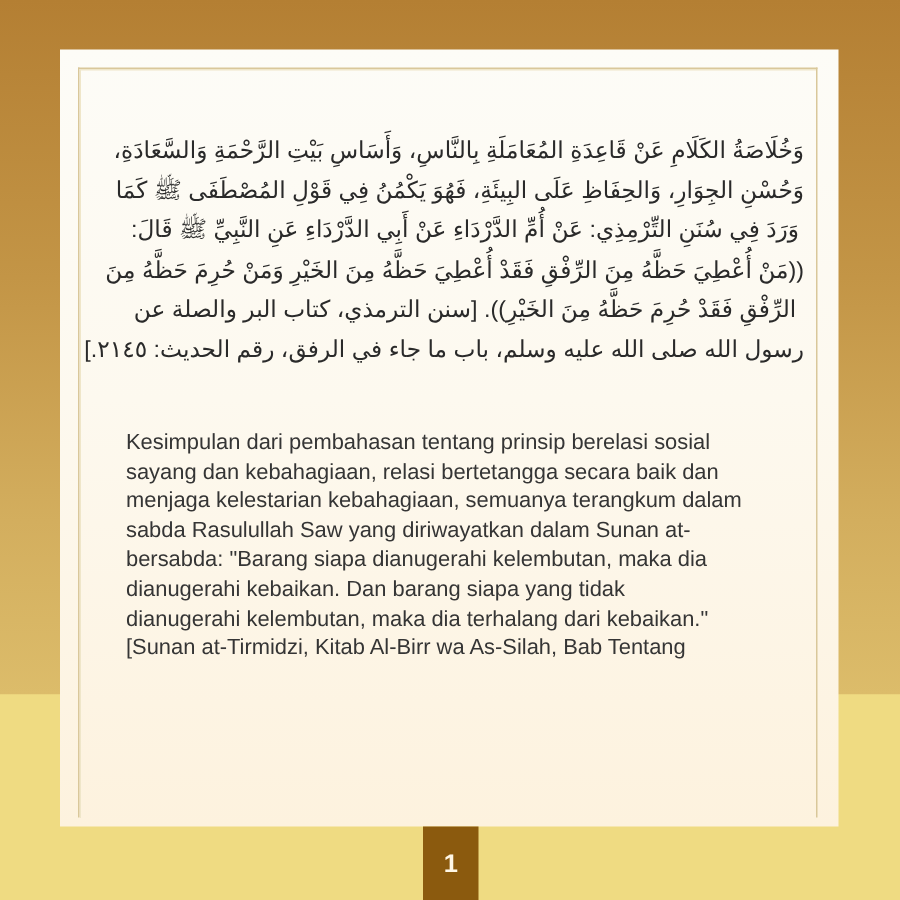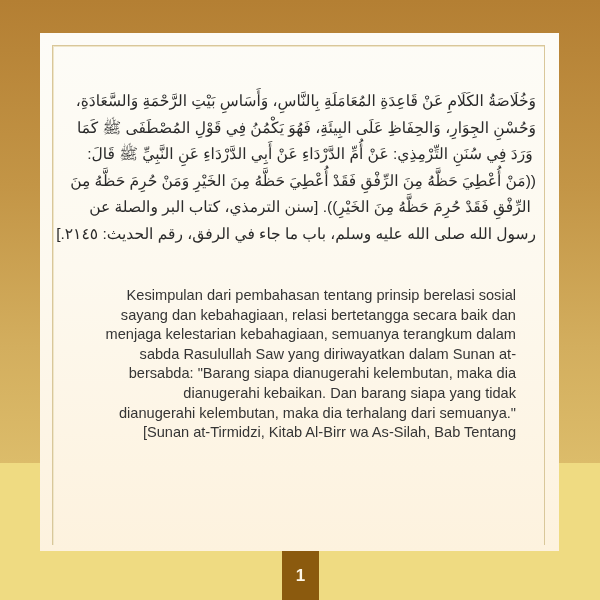--- a/index.html
+++ b/index.html
@@ -55,21 +55,21 @@
     }
     .arabic .line {
       display: block;
       white-space: nowrap;
       text-align: center;
     }
     .indo {
       position: absolute;
       left: 44px; top: 253px;
       width: 432px;
-      text-align: right;
+      text-align: left;
       font-family: "Liberation Sans", sans-serif;
       font-size: 14.6px;
       line-height: 19.6px;
       color: #353535;
     }
     .indo .line {
       display: block;
       white-space: nowrap;
     }
     .page-badge {
@@ -104,20 +104,20 @@
     <span class="line">رسول الله صلى الله عليه وسلم، باب ما جاء في الرفق، رقم الحديث: ٢١٤٥.]</span>
   </div>
 
   <div class="indo">
     <span class="line">Kesimpulan dari pembahasan tentang prinsip berelasi sosial</span>
     <span class="line">sayang dan kebahagiaan, relasi bertetangga secara baik dan</span>
     <span class="line">menjaga kelestarian kebahagiaan, semuanya terangkum dalam</span>
     <span class="line">sabda Rasulullah Saw yang diriwayatkan dalam Sunan at-</span>
     <span class="line">bersabda: "Barang siapa dianugerahi kelembutan, maka dia</span>
     <span class="line">dianugerahi kebaikan. Dan barang siapa yang tidak</span>
-    <span class="line">dianugerahi kelembutan, maka dia terhalang dari semuanya."</span>
+    <span class="line">dianugerahi kelembutan, maka dia terhalang dari kebaikan."</span>
     <span class="line">[Sunan at-Tirmidzi, Kitab Al-Birr wa As-Silah, Bab Tentang</span>
   </div>
 </div>
 
 <div class="page-badge">
   <span>1</span>
 </div>
 
 </body></html>

